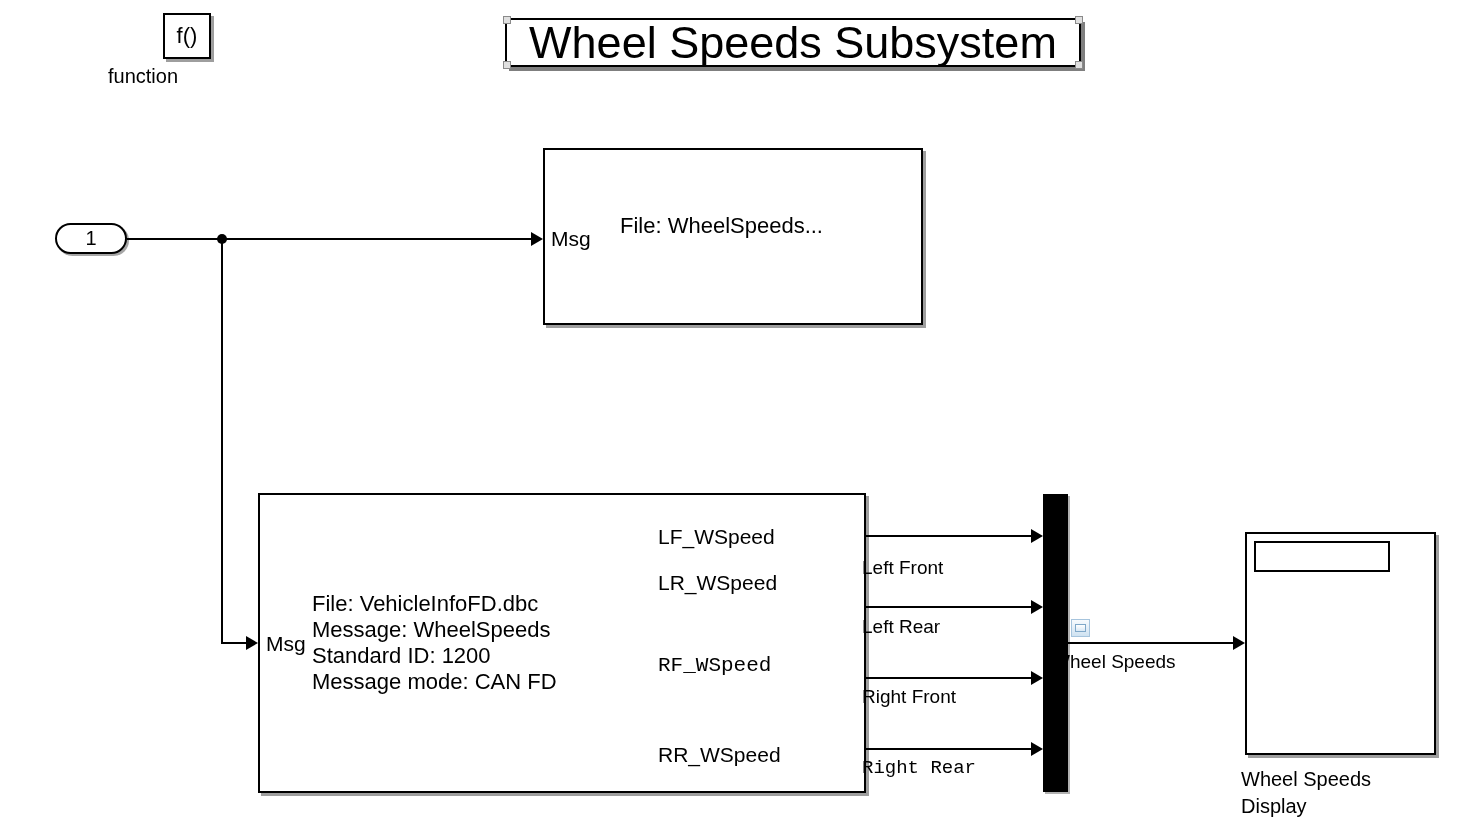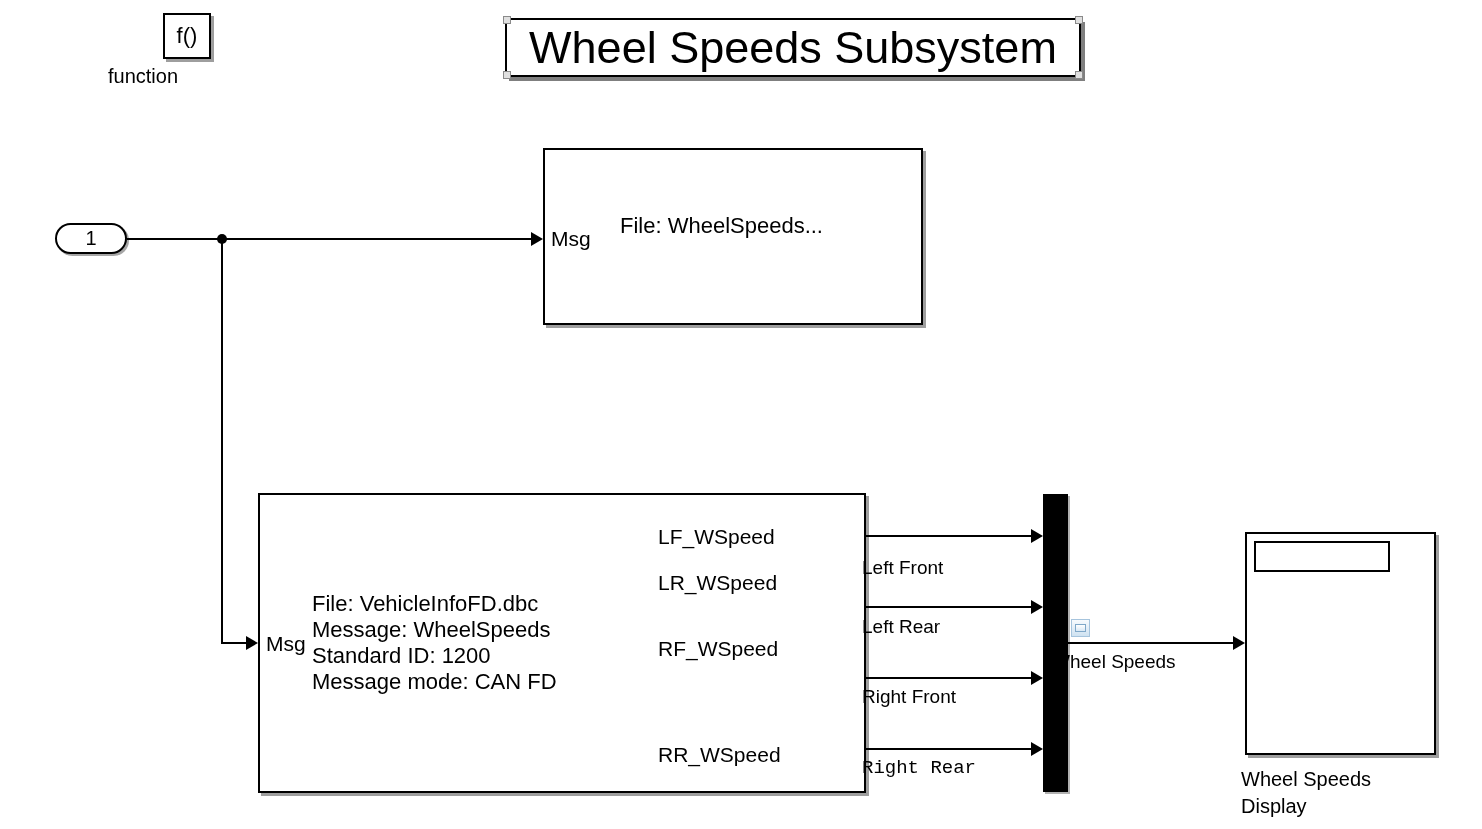--- a/index.html
+++ b/index.html
@@ -28,21 +28,21 @@
   }
   .dot{position:absolute;width:10px;height:10px;border-radius:50%;background:#000;}
   .txt{position:absolute;white-space:nowrap;}
   .center{text-align:left;}
   .right{text-align:left;}
 
   .fn-block{left:163px;top:13px;width:48px;height:46px;display:flex;align-items:center;justify-content:center;font-size:22px;}
   .fn-cap{left:108px;top:66px;width:160px;font-size:20px;line-height:20px;}
 
   .title-box{
-    left:505px;top:18px;width:576px;height:59px;
+    left:505px;top:18px;width:576px;height:49px;
     display:flex;align-items:center;justify-content:center;
     font-size:45px;letter-spacing:0px;
     box-shadow:4px 4px 0 rgba(0,0,0,0.5);
   }
   .handle{
     position:absolute;width:8px;height:8px;
     background:#e0e0e0;border:1px solid #8a8a8a;box-sizing:border-box;
   }
 
   .inport{
@@ -128,21 +128,21 @@
   <div class="block unpack-block"></div>
   <div class="txt unpack-msg">Msg</div>
   <div class="txt center unpack-text">
     <div>File: VehicleInfoFD.dbc</div>
     <div>Message: WheelSpeeds</div>
     <div>Standard ID: 1200</div>
     <div>Message mode: CAN FD</div>
   </div>
   <div class="txt right oport" style="top:526px;">LF_WSpeed</div>
   <div class="txt right oport" style="top:572px;">LR_WSpeed</div>
-  <div class="txt right oport" style="top:638px;">RF_WSpeed</div>
+  <div class="txt right oport" style="top:655px;font-family:Liberation Mono, monospace;">RF_WSpeed</div>
   <div class="txt right oport" style="top:744px;">RR_WSpeed</div>
 
   <div class="hline" style="left:866px;top:535px;width:165px;"></div>
   <div class="arr" style="left:1031px;top:529px;"></div>
   <div class="hline" style="left:866px;top:606px;width:165px;"></div>
   <div class="arr" style="left:1031px;top:600px;"></div>
   <div class="hline" style="left:866px;top:677px;width:165px;"></div>
   <div class="arr" style="left:1031px;top:671px;"></div>
   <div class="hline" style="left:866px;top:748px;width:165px;"></div>
   <div class="arr" style="left:1031px;top:742px;"></div>

